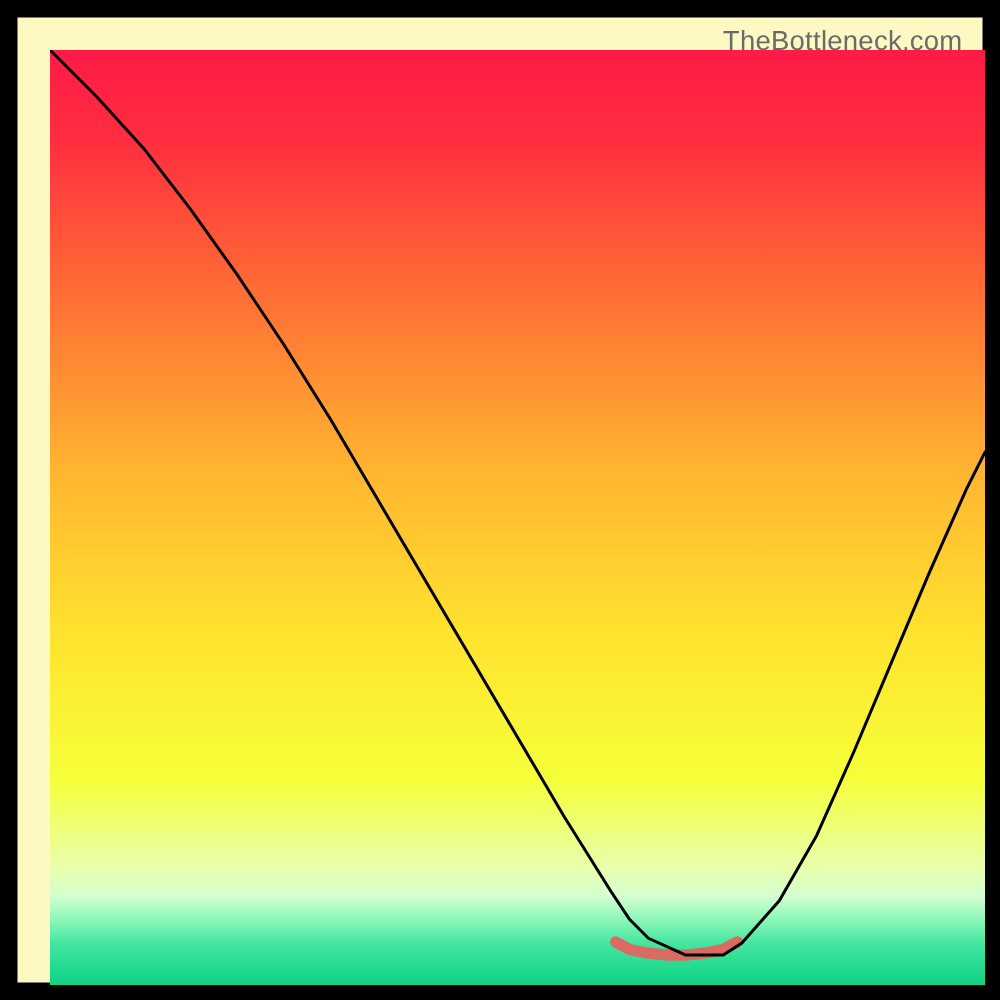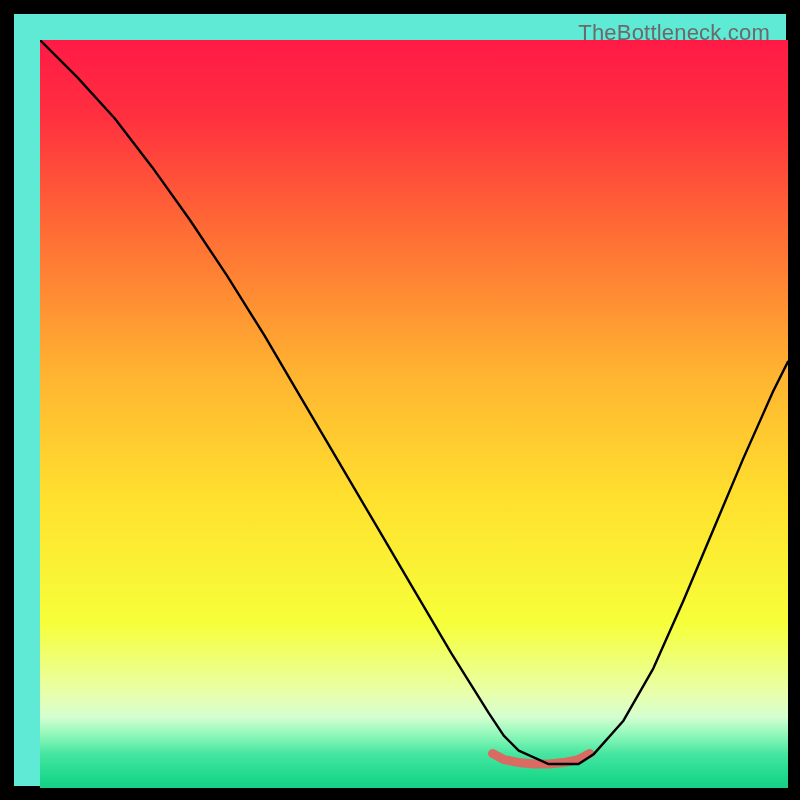--- a/index.html
+++ b/index.html
@@ -10,21 +10,21 @@
     background: #000;
     overflow: hidden;
     font-family: Arial, Helvetica, sans-serif;
   }
   .frame {
     position: absolute;
     left: 14px;
     top: 14px;
     width: 772px;
     height: 772px;
-    background: #5eead4;
+    background: #fef9c3;
   }
   .plot {
     position: absolute;
     left: 26px;
     top: 26px;
     width: 748px;
     height: 748px;
   }
   .watermark {
     position: absolute;

